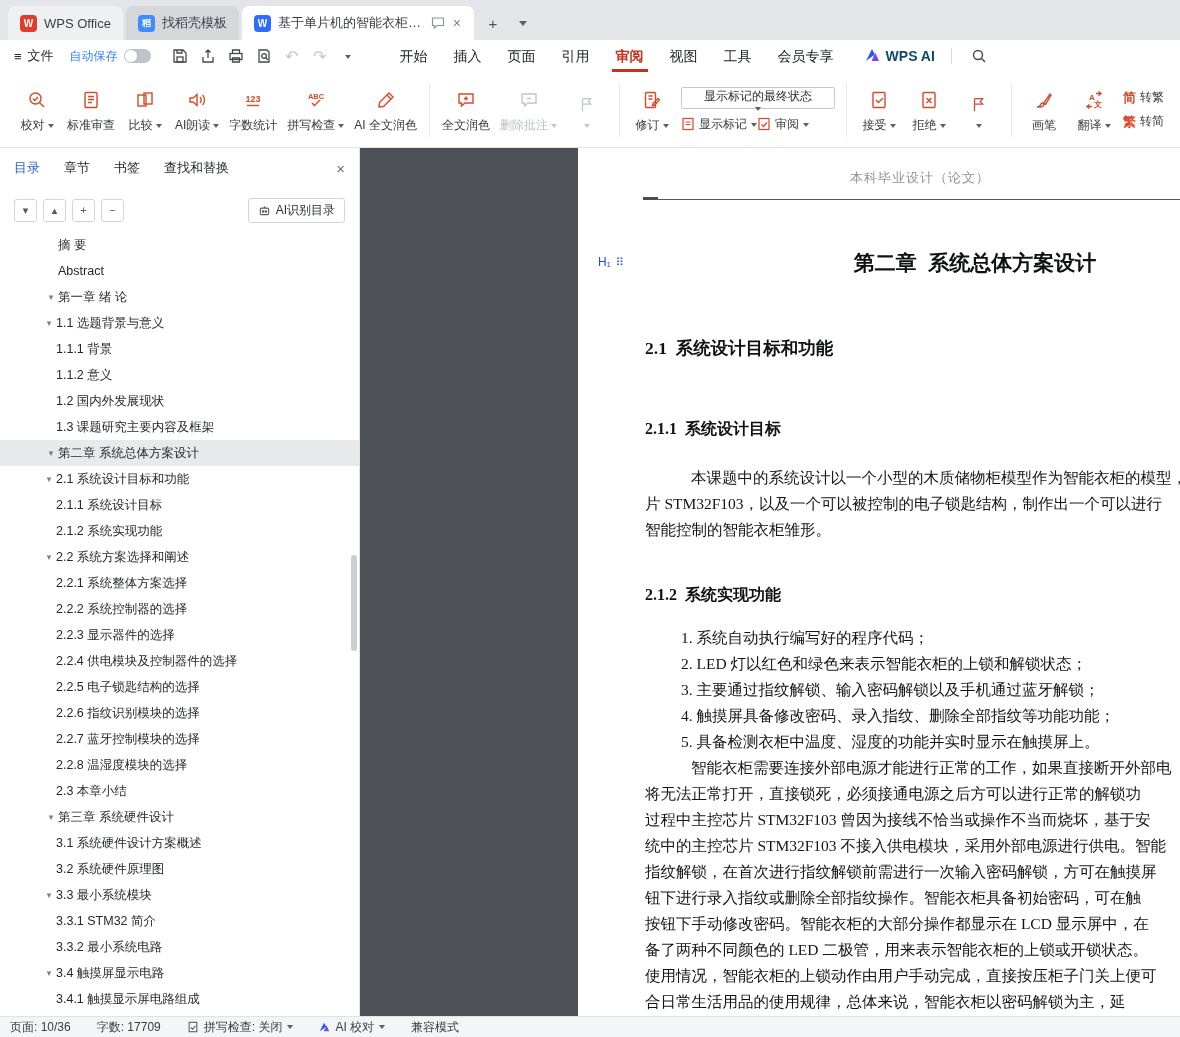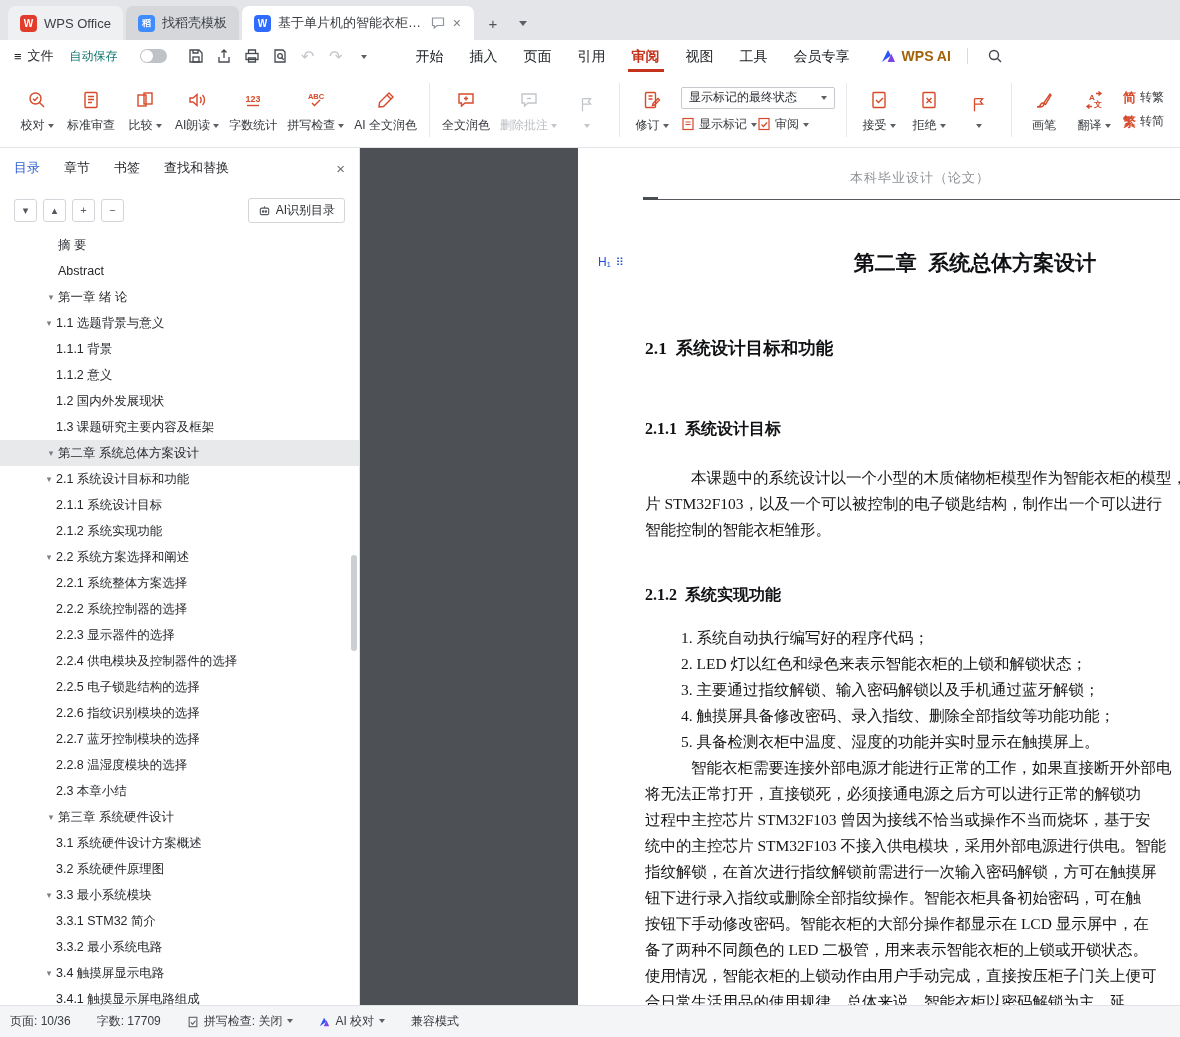--- a/index.html
+++ b/index.html
@@ -22,34 +22,34 @@
   .wlogo.blue { background:#2f6bff; }
   .wlogo.docer { background:#3f8cff; font-size:9px; }
   .wtab-close { color:#7b7f85; font-size:14px; line-height:1; padding:0 1px; }
   .tb-btn { width:26px; height:26px; margin:0 1px 4px 3px; border-radius:4px; display:flex;
     align-items:center; justify-content:center; color:#50545a; font-size:15px; }
 
   
   .menu-bar { height:32px; background:#fff; display:flex; align-items:center; flex:none;
     padding-left:14px; }
   .mfile { display:flex; align-items:center; gap:6px; font-size:13px; color:#26282d; }
-  .autosave { display:flex; align-items:center; gap:22px; margin-left:16px; font-size:12px; color:#0f766e; }
+  .autosave { display:flex; align-items:center; gap:6px; margin-left:16px; font-size:12px; color:#3b82f6; }
   .toggle { width:27px; height:14px; border-radius:7px; background:#bfc3c8; position:relative; }
   .toggle .knob { position:absolute; left:1px; top:1px; width:12px; height:12px; border-radius:50%; background:#fff; }
   .micon { width:26px; height:24px; display:flex; align-items:center; justify-content:center;
     color:#44484e; margin-left:2px; }
   .micon.gray { color:#c3c6cb; }
   .micons { display:flex; align-items:center; margin-left:14px; }
   .menu-tabs { display:flex; align-items:center; height:32px; margin-left:26px; }
   .menu-tab { padding:0 13px; font-size:14px; color:#212428; height:32px; line-height:32px; position:relative; white-space:nowrap; }
   .menu-tab.active { color:var(--accent-red,#c5331d); font-weight:bold; }
   .menu-tab.active::after { content:""; position:absolute; left:9px; right:9px; bottom:0;
     height:3px; background:var(--accent-red,#c5331d); }
-  .wps-ai { display:flex; align-items:center; gap:6px; margin-left:18px; font-size:14px;
-    font-weight:bold; color:#a16207; }
+  .wps-ai { display:flex; gap:6px; margin-left:18px; font-size:14px;
+    font-weight:bold; color:#0c4a6e; }
   .msep { width:1px; height:16px; background:#d9dbde; margin:0 12px 0 16px; }
 
   
   .chev { display:inline-block; width:0; height:0; border:3.5px solid transparent;
     border-top:4px solid #5c6066; position:relative; top:2px; }
   .chev.big { border-width:4.5px; border-top-width:5px; }
   .disabled .chev { border-top-color:#c1c5ca; }
 
   
   .ribbon { height:76px; background:#fff; border-bottom:1px solid #e2e4e7; display:flex;
@@ -58,21 +58,21 @@
     min-width:50px; padding:3px 5px 1px; border-radius:4px; flex:none; }
   .ric { height:26px; display:flex; align-items:center; justify-content:center;
     color:var(--ribbon-icon,#d6492a); }
   .rlb { font-size:12px; color:#35383d; margin-top:4px; display:flex; align-items:center; gap:3px; }
   .rb.disabled .ric { color:#c1c5ca; }
   .rb.disabled .rlb { color:#babec3;justify-content:center; }
   .rsep { width:1px; height:54px; background:#e7e8ea; margin:0 7px; flex:none; }
   .rev-col { display:flex; flex-direction:column; justify-content:center; gap:7px; margin:0 4px; flex:none; }
   .combo { width:154px; height:22px; border:1px solid #c6c9ce; border-radius:2px; background:#fff;
     font-size:12px; color:#2b2e33; display:flex; align-items:center; justify-content:space-between;
-    padding:0 7px; }
+    padding:0 7px;flex-direction:column; }
   .small-row { display:flex; gap:0; }
   .sb { display:flex; align-items:center; gap:4px; font-size:12px; color:#35383d; }
   .sb .sic { color:var(--ribbon-icon,#d6492a); display:flex; }
   .cv-col { display:flex; flex-direction:column; gap:6px; margin:0 4px; flex:none; }
   .cvch { color:var(--ribbon-icon,#d6492a); font-style:normal; font-weight:bold; font-size:13px; }
   .rb.partial { margin-left:4px; }
 
   
   .main { flex:1; display:flex; min-height:0; }
 
@@ -118,21 +118,21 @@
   .dhead.s212 { top:437px; font-size:16px; }
   .dblock { position:absolute; left:67px; }
   .dblock.p1 { top:317px; }
   .dblock.fl { top:477px; left:103px; }
   .dblock.p2 { top:607px; }
   .doc-line { font-family:"Liberation Serif","DejaVu Serif",serif; font-size:15.5px;
     line-height:26px; color:#141416; white-space:pre; }
   .doc-line.indent { text-indent:46px; }
 
   
-  .status-bar { height:32px; background:#f4f5f6; border-top:1px solid #e0e2e5; display:flex;
+  .status-bar { height:21px; background:#f4f5f6; border-top:1px solid #e0e2e5; display:flex;
     align-items:center; font-size:12px; color:#393c41; padding-left:10px; gap:26px; flex:none; }
   .st-item { display:flex; align-items:center; gap:5px; }
   .st-item .chev { border-width:3px; border-top-width:4px; top:1px; }
 
   svg { display:block; }
 </style>
 </head>
 <body>
 
 <div class="app">

